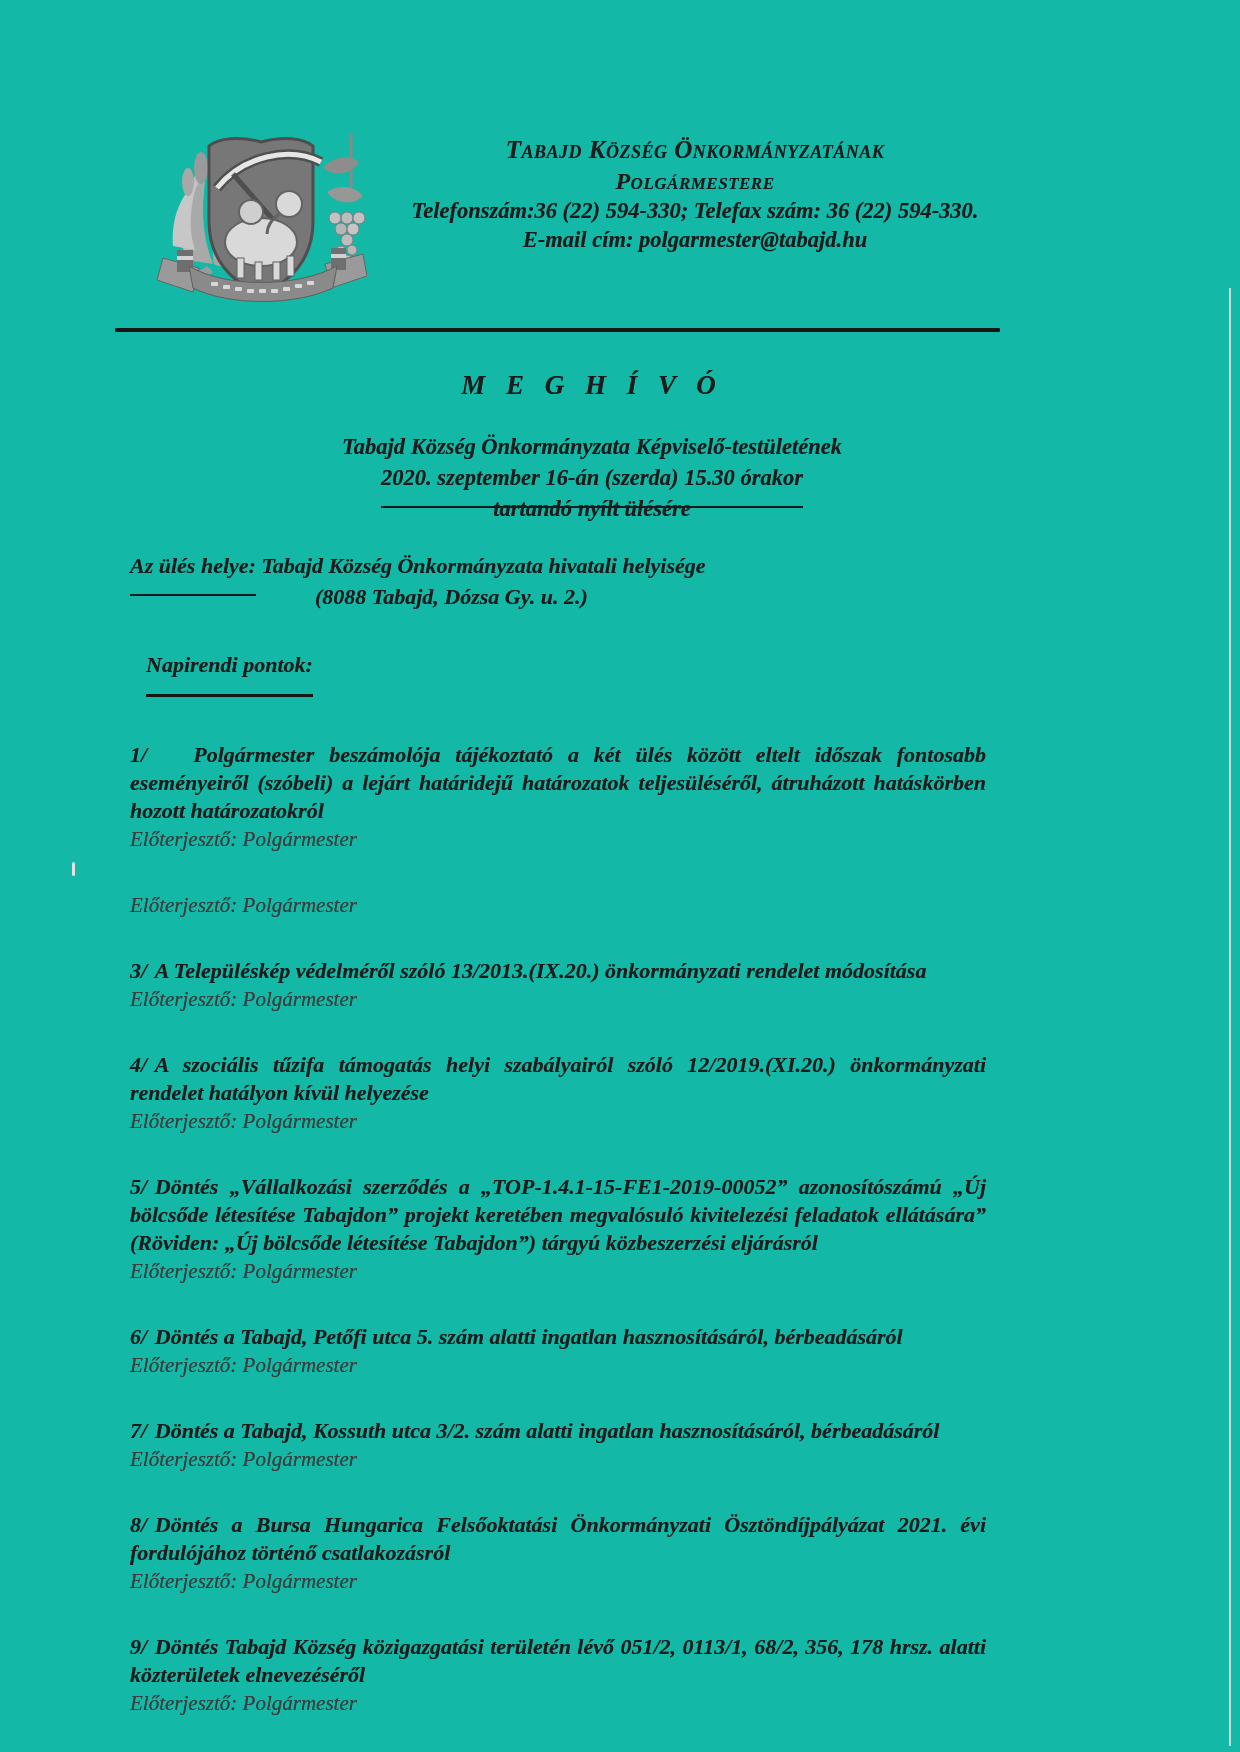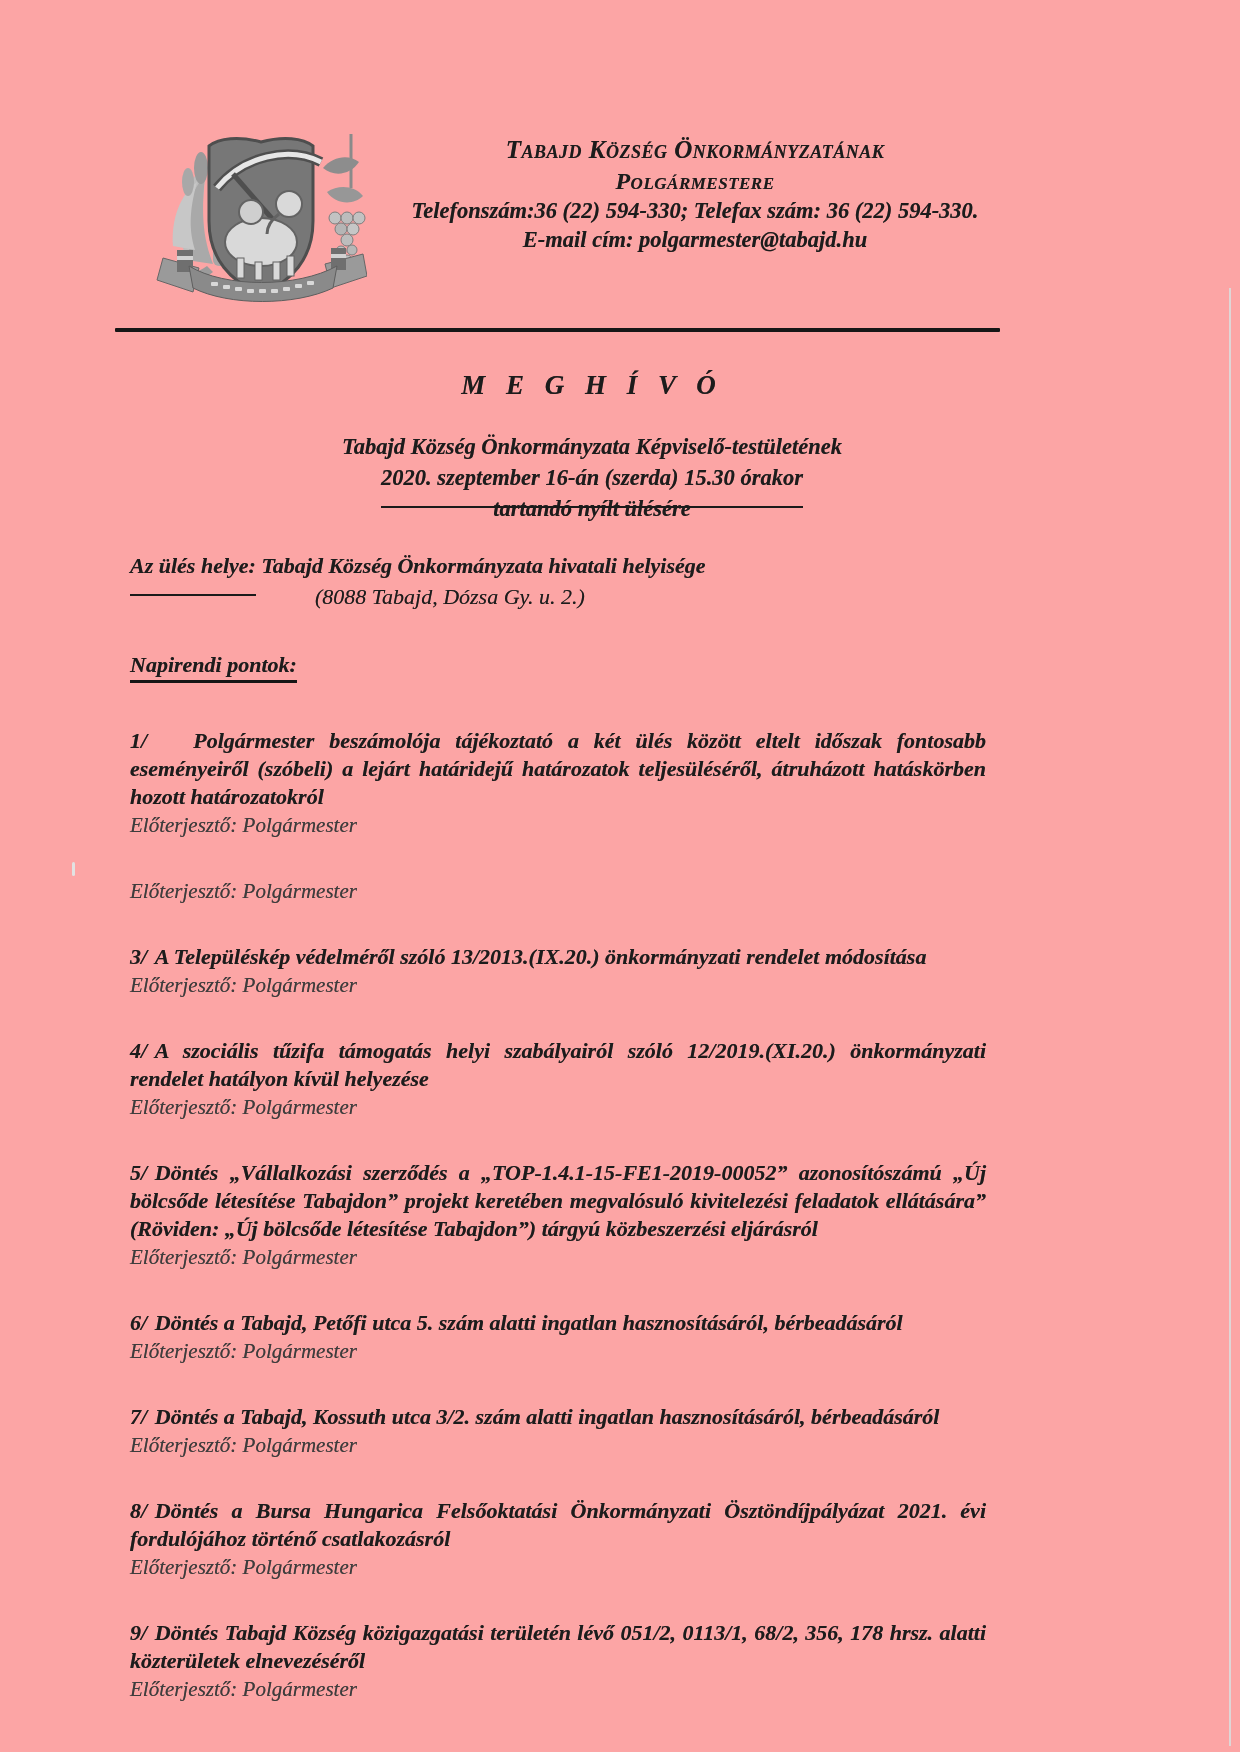--- a/index.html
+++ b/index.html
@@ -1,17 +1,17 @@
 <!DOCTYPE html>
 <html><head>
 <meta charset="utf-8">
 <style>
   html,body { margin:0; padding:0; background:#ffffff; }
   .page {
-    position:relative; width:1240px; height:1752px; background:#fca5a5;
+    position:relative; width:1240px; height:1752px; background:#14b8a6;
     overflow:hidden; font-family:"Liberation Serif", serif; color:#1c1c1c;
     text-shadow:0 0 0.4px rgba(25,25,25,0.55);
   }
 
   
   .header-row { position:absolute; top:126px; left:155px; display:flex; align-items:flex-start; }
   .crest { width:212px; height:176px; flex:0 0 auto; }
   .header-text { width:628px; margin-left:14px; margin-top:8px; text-align:center;
                  font-style:italic; font-weight:bold; }
   .org1 { font-size:25px; line-height:32px; font-variant:small-caps; letter-spacing:0.5px; }
@@ -25,24 +25,24 @@
   .content { position:absolute; top:370px; left:130px; width:856px; }
 
   .doc-title { margin:0 0 30px 0; text-align:center; transform:translateX(34px);
                font-size:27px; font-weight:bold; font-style:italic; letter-spacing:7px; }
 
   .inv-block { margin:0 0 26px 0; text-align:center; transform:translateX(34px);
                font-weight:bold; font-style:italic; font-size:22.5px; line-height:31px; }
   .u-heavy { border-bottom:2.5px solid #1a1a1a; padding-bottom:16px; }
 
   .venue { margin:0; font-style:italic; font-weight:bold; font-size:22px; line-height:31px; }
-  .venue-addr { margin:0 0 0 185px; font-style:italic; font-weight:normal; font-size:22px; line-height:31px; }
-
-  .agenda-heading { display:inline-block; margin:40px 0 0 0; font-size:22px; font-weight:bold;
-                    font-style:italic; border-bottom:3px solid #161616; padding-bottom:2px; }
+  .venue-addr { margin:0 0 0 185px; font-style:italic; font-weight:bold; font-size:22px; line-height:31px; }
+
+  .agenda-heading { display:inline-block; margin:40px 0 0 16px; font-size:22px; font-weight:bold;
+                    font-style:italic; border-bottom:3px solid #161616; padding-bottom:16px; }
 
   .agenda-item { margin-top:38px; }
   .agenda-item[data-idx="0"] { margin-top:44px; }
   .item-title { margin:0; font-size:22px; line-height:28px; font-weight:bold; font-style:italic;
                 text-align:justify; }
   .item-title .num { margin-right:0.35em; }
   .agenda-item[data-idx="0"] .num { margin-right:2.1em; }
   .item-presenter { margin:0; font-size:21px; line-height:28px; font-style:italic;
                     font-weight:normal; color:#3d3d3d; }
 

